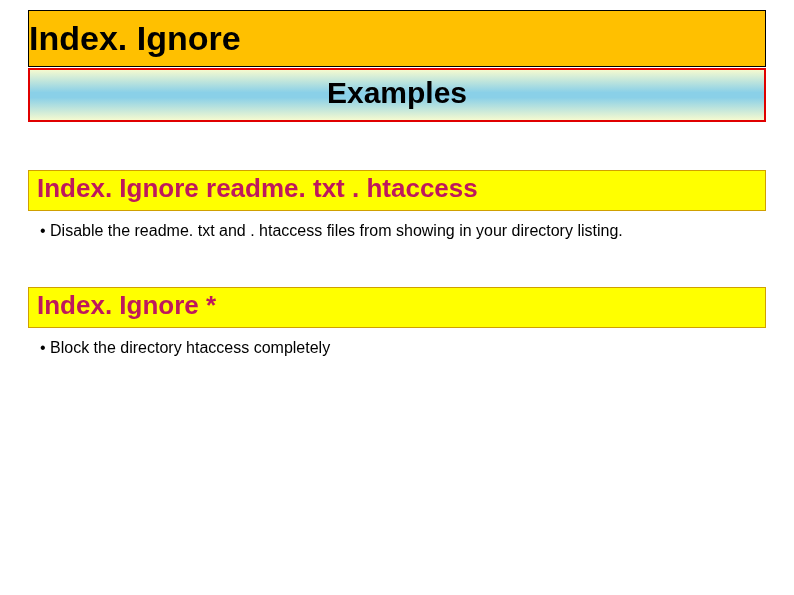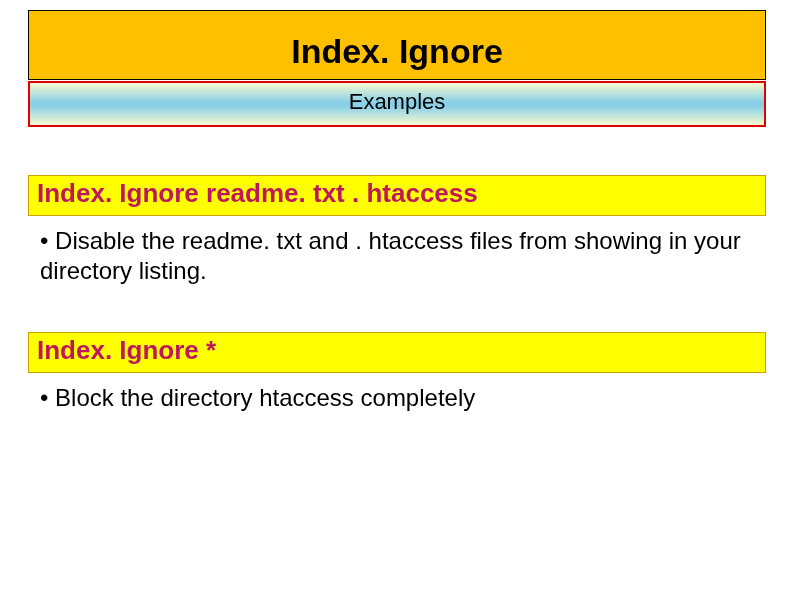--- a/index.html
+++ b/index.html
@@ -6,56 +6,55 @@
   body {
     width: 794px;
     height: 595px;
     background: #ffffff;
     font-family: Arial, Helvetica, sans-serif;
     padding: 10px 28px;
   }
   .title-box {
     background: #ffc000;
     border: 1px solid #000;
-    text-align: center;
-    padding: 21px 0 8px 0;
+    padding: 8px 0 8px 0;
   }
   .title-box span {
     font-size: 34px;
     font-weight: bold;
     color: #000;
   }
   .subtitle-box {
     border: 2px solid #e00000;
     background: linear-gradient(to bottom, #f5fad0 0%, #8ad0e8 45%, #8ad0e8 55%, #f5fad0 100%);
     text-align: center;
     padding: 6px 0 10px 0;
     margin-top: 1px;
   }
   .subtitle-box span {
-    font-size: 22px;
-    font-weight: normal;
+    font-size: 30px;
+    font-weight: bold;
     color: #000;
   }
   .example-header {
     background: #ffff00;
     border: 1px solid #d0a000;
     padding: 2px 8px 6px 8px;
     margin-top: 48px;
   }
   .example-header span {
     font-size: 26px;
     font-weight: bold;
     color: #be185d;
   }
   .example-header-2 {
     margin-top: 46px;
   }
   .desc {
-    font-size: 24px;
+    font-size: 16px;
     color: #000;
     padding: 10px 12px 0 12px;
     line-height: 1.25;
   }
 </style>
 </head>
 <body>
 
 <div class="title-box">
   <span>Index. Ignore</span>

